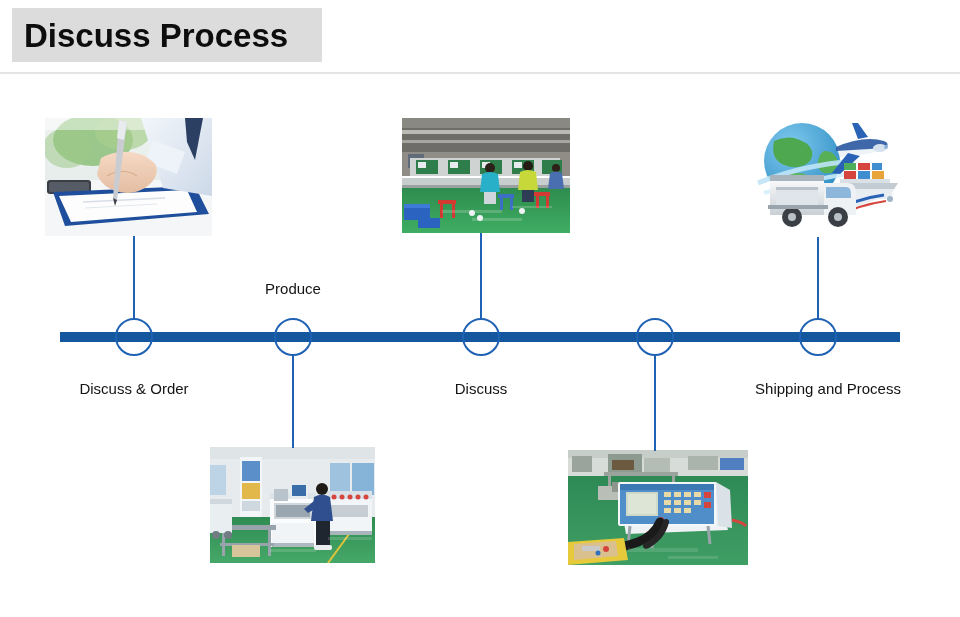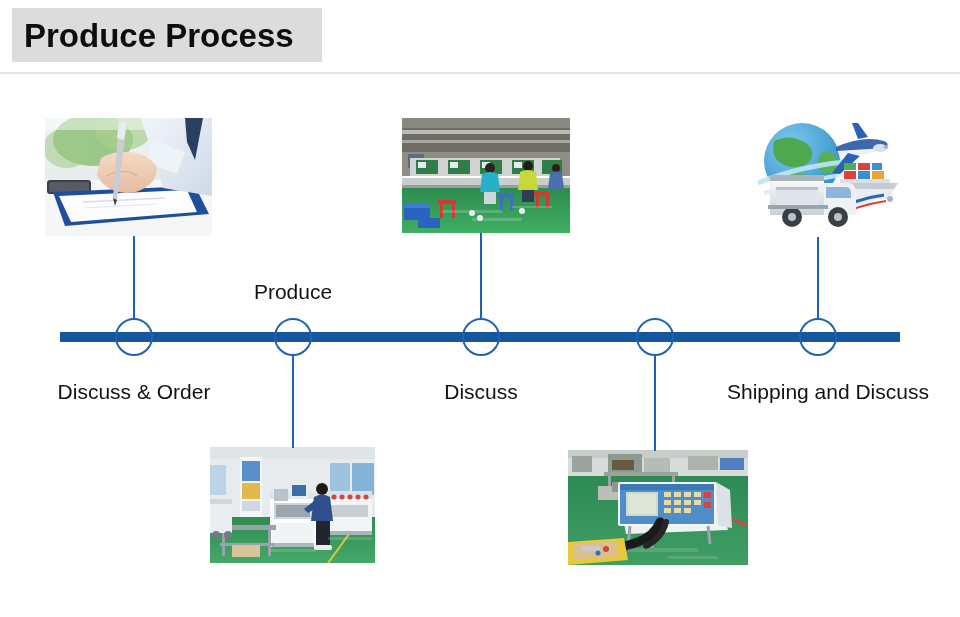--- a/index.html
+++ b/index.html
@@ -66,21 +66,21 @@
   }
   .stem {
     position: absolute;
     width: 2px;
     background: #1f62b4;
   }
 
   
   .node-label {
     position: absolute;
-    font-size: 21px;
+    font-size: 15px;
     color: #131313;
     white-space: nowrap;
     text-align: center;
     line-height: 1;
   }
 
   
   .photo {
     position: absolute;
     overflow: hidden;
@@ -89,21 +89,21 @@
   .photo svg { display: block; }
 
   
 </style>
 </head>
 <body>
 
 <div id="slide">
 
   <div id="title-box">
-    <span id="title-text">Produce Process</span>
+    <span id="title-text">Discuss Process</span>
   </div>
   <div id="header-divider"></div>
 
   <div class="photo" style="left:45px; top:118px; width:167px; height:118px;">
     <svg width="167" height="118" viewBox="0 0 167 118">
       <defs>
         <linearGradient id="g1bg" x1="0" y1="0" x2="0" y2="1">
           <stop offset="0" stop-color="#eef3f0"></stop>
           <stop offset="1" stop-color="#dfe7e6"></stop>
         </linearGradient>
@@ -500,15 +500,15 @@
   <div class="node" style="left:636px; top:318px;"></div>
   <div class="node" style="left:799px; top:318px;"></div>
 
   <div class="node-label" style="left:34px; top:381px; width:200px;">Discuss &amp; Order</div>
 
   <div class="node-label" style="left:213px; top:281px; width:160px;">Produce</div>
 
   <div class="node-label" style="left:401px; top:381px; width:160px;">Discuss</div>
 
 
-  <div class="node-label" style="left:718px; top:381px; width:220px;">Shipping and Discuss</div>
+  <div class="node-label" style="left:718px; top:381px; width:220px;">Shipping and Process</div>
 
 </div>
 
 </body></html>

